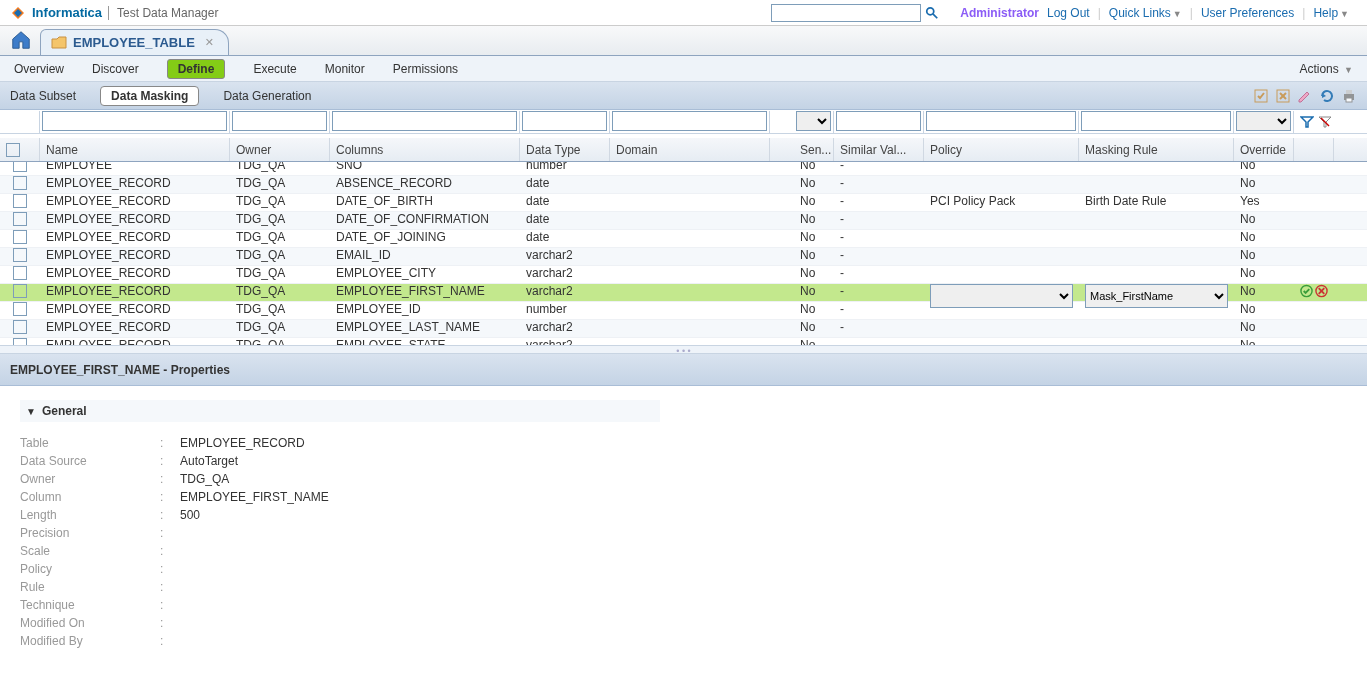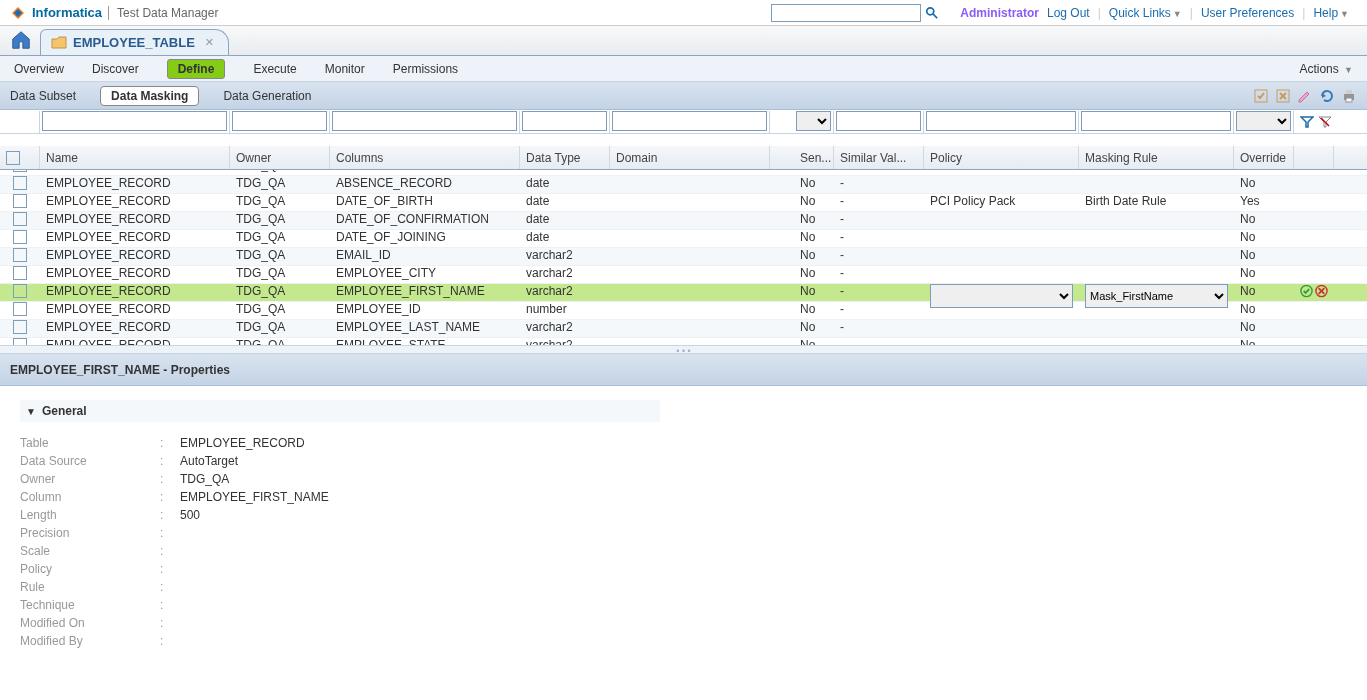--- a/index.html
+++ b/index.html
@@ -35,21 +35,21 @@
 .toolbar-icon { width: 16px; height: 16px; cursor: pointer; opacity: 0.85; }
 
 .filter-row { display: flex; height: 24px; border-bottom: 1px solid #c8d4e2; background: #fff; align-items: center; }
 .filter-cell { border-right: 1px solid #c8d4e2; height: 22px; padding: 0 2px; }
 .filter-input { width: 100%; height: 20px; border: 1px solid #7e9db9; font-size: 11px; }
 .filter-select { height: 20px; border: 1px solid #7e9db9; width: 100%; font-size: 11px; }
 .filter-end-icons { display: flex; gap: 4px; padding: 0 6px; }
 .filter-end-icon { width: 14px; height: 14px; color: #1a6caf; cursor: pointer; }
 
 .table-wrap { height: 212px; overflow-y: scroll; border-bottom: 1px solid #c8d4e2; position: relative; }
-.grid-header { display: flex; background: linear-gradient(#f5f7fa,#e6ecf3); border-bottom: 1px solid #8ea4bf; height: 24px; align-items: center; position: sticky; top: 12px; }
+.grid-header { display: flex; background: linear-gradient(#f5f7fa,#e6ecf3); border-bottom: 1px solid #8ea4bf; height: 24px; align-items: center; position: sticky; top: 4px; }
 .hcell { padding: 0 6px; color: #444; font-size: 12px; border-right: 1px solid #d0d8e2; height: 100%; display: flex; align-items: center; }
 .row { display: flex; height: 18px; align-items: flex-start; border-bottom: 1px solid #eef1f5; }
 .row.alt { background: #f5f8fb; }
 .row.sel { background: #c3e88d !important; }
 .cell { padding: 0 6px; overflow: hidden; white-space: nowrap; color: #333; font-size: 12px; }
 .chk { width: 14px; height: 14px; border: 1px solid #7e9db9; display: inline-block; }
 .row-select { height: 24px; border: 1px solid #7e9db9; font-size: 11px; width: 100%; }
 .row-action-icon { width: 14px; height: 14px; cursor: pointer; }
 
 .c-chk { width: 40px; text-align: center; }

